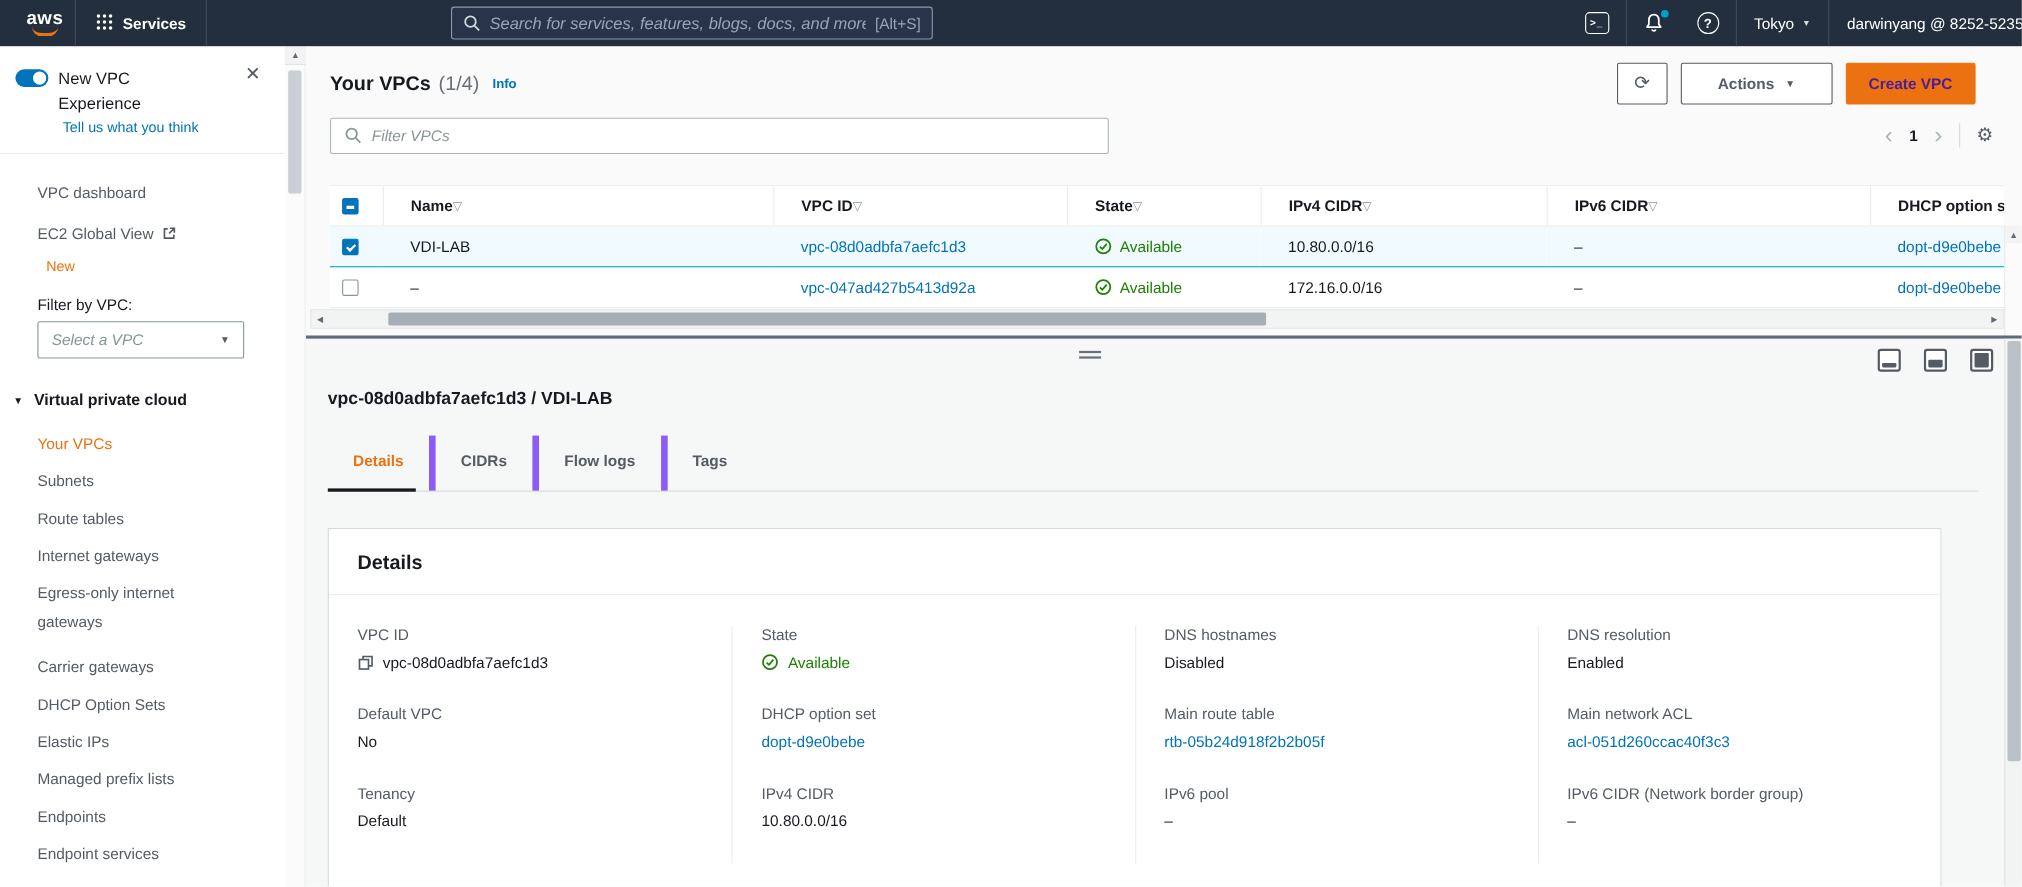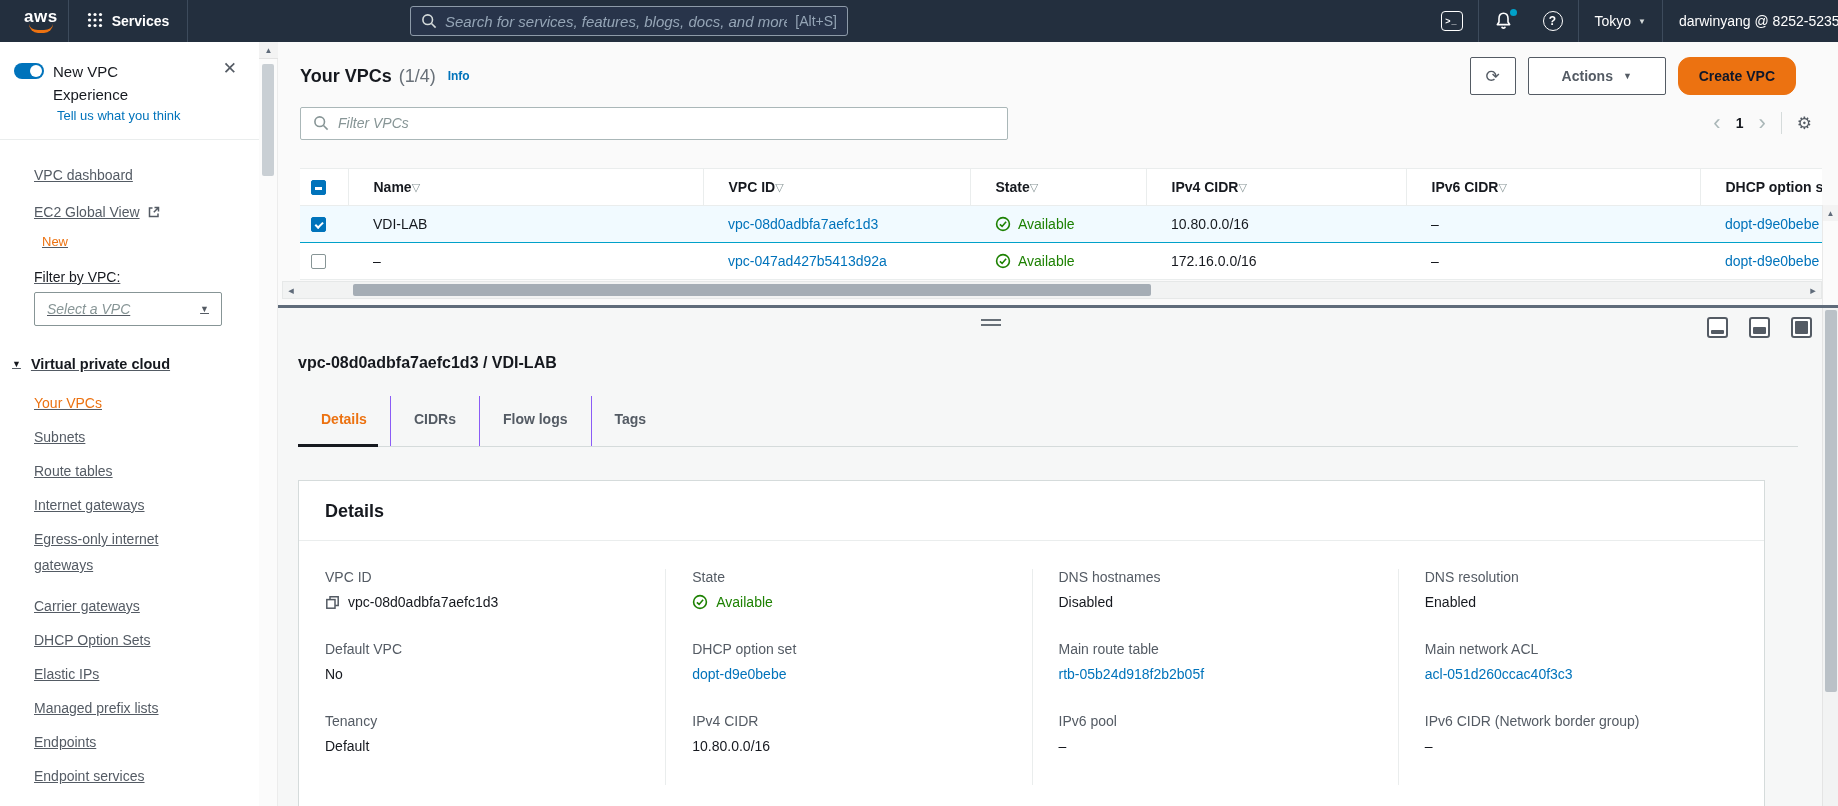--- a/index.html
+++ b/index.html
@@ -35,21 +35,21 @@
 
   
   .sidebar { position:absolute; left:0; top:42px; width:259px; bottom:0; background:#fff; overflow:hidden; }
   .exp-block { position:relative; padding:18px 14px 0 14px; }
   .toggle { position:absolute; left:14px; top:21px; width:30px; height:16px; border-radius:9px; background:#0073bb; cursor:pointer; }
   .toggle-knob { position:absolute; right:2px; top:2px; width:12px; height:12px; border-radius:50%; background:#fff; }
   .exp-text { margin-left:39px; width:125px; font-size:15px; line-height:23px; color:#16191f; }
   .exp-link { margin-left:43px; margin-top:2px; font-size:13px; color:#0073bb; cursor:pointer; }
   .exp-close { position:absolute; right:22px; top:16px; font-size:17px; color:#545b64; cursor:pointer; }
   .side-divider { border-top:1px solid #eaeded; margin-top:16px; }
-  .nav { padding:26px 10px 0 34px; font-size:14px; color:#545b64;text-decoration:underline; }
+  .nav { padding:26px 10px 0 34px; font-size:14px; color:#545b64; }
   .nav-link { line-height:18px; margin-bottom:19px; cursor:pointer; display:flex; align-items:center; gap:7px; }
   .new-badge { color:#ec7211; font-size:13px; margin:-6px 0 18px 8px; }
   .filter-label { color:#16191f; margin-top:20px; font-size:14px; }
   .vpc-select { margin-top:7px; width:188px; height:34px; border:1px solid #879596; border-radius:2px; background:#fff;
     display:flex; align-items:center; justify-content:space-between; padding:0 12px; cursor:pointer; }
   .vpc-select .ph { color:#879596; font-style:italic; font-size:14px; }
   .vpc-select .dd { font-size:9px; color:#545b64; }
   .section-hd { display:flex; align-items:center; gap:10px; margin:30px 0 18px -22px; color:#16191f; font-weight:700; font-size:14.5px; cursor:pointer; }
   .section-hd .caret { font-size:9px; color:#16191f; }
   .nav-item { line-height:26px; margin-bottom:8px; width:172px; cursor:pointer; }
@@ -69,21 +69,21 @@
   .page-title { font-size:18px; font-weight:700; }
   .page-count { font-size:18px; font-weight:400; color:#687078; margin-left:7px; }
   .info-link { font-size:12px; font-weight:700; color:#0073bb; margin-left:12px; cursor:pointer; }
   .hdr-actions { margin-left:auto; display:flex; gap:12px; }
   .btn { height:38px; border:1px solid #545b64; border-radius:2px; background:#fff; color:#545b64;
      font-weight:700; font-size:14px; display:flex; align-items:center; justify-content:center; cursor:pointer;
      font-family:"Liberation Sans","DejaVu Sans",sans-serif; }
   .btn-refresh { width:46px; font-size:17px; font-weight:400; }
   .btn-actions { width:138px; gap:10px; }
   .btn-actions .dd { font-size:9px; }
-  .btn-primary { background:#ec7211; border-color:#ec7211; color:#0f172a; padding:0 20px;border-radius:12px; }
+  .btn-primary { background:#ec7211; border-color:#ec7211; color:#4c1d95; padding:0 20px; }
 
   .toolbar { position:absolute; top:64px; left:22px; right:26px; height:34px; display:flex; align-items:center; }
   .filter-box { width:708px; height:33px; border:1px solid #aab7b8; border-radius:2px; background:#fff;
      display:flex; align-items:center; padding:0 12px; }
   .filter-box input { flex:1; border:none; outline:none; font-size:14px; margin-left:9px; color:#16191f;
      font-family:"Liberation Sans","DejaVu Sans",sans-serif; }
   .filter-box input::placeholder { color:#879596; font-style:italic; }
   .pager { margin-left:auto; display:flex; align-items:center; gap:15px; }
   .pg-chev { font-size:22px; color:#aab7b8; line-height:20px; cursor:pointer; }
   .pg-num { font-size:14px; font-weight:700; color:#16191f; cursor:pointer; }
@@ -126,21 +126,21 @@
   .details { position:absolute; top:266px; left:0; right:0; bottom:0; background:#f6f7f7; overflow:hidden; }
   .drag-handle { position:absolute; left:703px; top:11px; width:20px; cursor:row-resize; }
   .drag-handle i { display:block; height:2px; background:#687078; margin-bottom:3px; }
   .pv-group { position:absolute; right:26px; top:9px; display:flex; gap:21px; }
   .pv-btn { width:21px; height:21px; border:2px solid #545b64; border-radius:3px; background:#fff; padding:2px; cursor:pointer; }
   .pv-btn .fill { background:#545b64; width:100%; border-radius:1px; }
   .pv1 .fill { height:4px; margin-top:9px; } .pv2 .fill { height:7px; margin-top:6px; } .pv3 .fill { height:13px; }
   .panel-title { position:absolute; top:46px; left:20px; font-size:16px; font-weight:700; color:#16191f; }
   .tabs { position:absolute; top:88px; left:20px; right:40px; height:51px; border-bottom:1px solid #d5dbdb; display:flex; }
   .tab { padding:15px 23px 0; font-weight:700; font-size:14px; color:#545b64; position:relative; cursor:pointer; }
-  .tab + .tab { border-left:1px solid #8b5cf6; }
+  .tab + .tab { border-left:6px solid #8b5cf6; }
   .tab.active { color:#ec7211; }
   .tab.active::after { content:""; position:absolute; left:0; bottom:-1px; height:3px; width:80px; background:#16191f; }
   .card { position:absolute; top:172px; left:20px; width:1467px; height:420px; background:#fff; border:1px solid #d5dbdb; }
   .card-h { padding:20px 26px 18px; font-size:18px; font-weight:700; border-bottom:1px solid #eaeded; }
   .card-grid { display:grid; grid-template-columns:1fr 1fr 1fr 1fr; padding-top:28px; }
   .fcol { padding:0 24px 0 26px; }
   .fcol + .fcol { border-left:1px solid #eaeded; }
   .field { margin-bottom:31px; }
   .flabel { color:#545b64; margin-bottom:9px; }
   .fvalue { color:#16191f; display:flex; align-items:center; gap:8px; }

